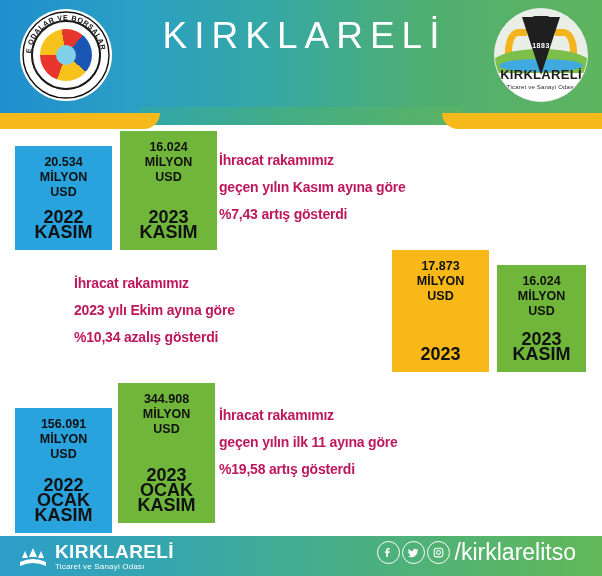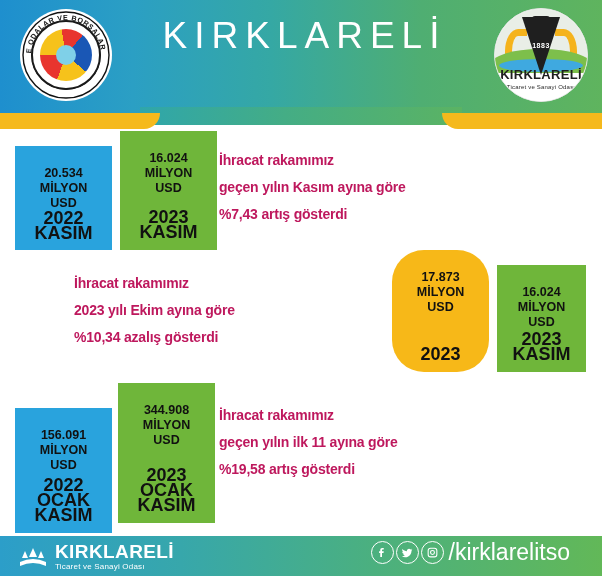--- a/index.html
+++ b/index.html
@@ -202,25 +202,25 @@
   
   .bar {
     position: absolute;
     box-sizing: border-box;
     color: #111111;
     text-align: center;
     font-weight: bold;
     display: flex;
     flex-direction: column;
     justify-content: space-between;
-    padding: 20px 2px 10px 2px;
+    padding: 9px 2px 10px 2px;
   }
   .bar.blue  { background: #29a3dd; }
   .bar.green { background: #6fb63a; }
-  .bar.orange{ background: #f7b818; border-radius: 32px; }
+  .bar.orange{ background: #f7b818; }
   .bar-top {
     font-size: 12.5px;
     line-height: 15px;
   }
   .bar-bottom {
     font-size: 18px;
     line-height: 15px;
   }
 
   
@@ -261,21 +261,21 @@
     line-height: 19px;
   }
   .footer-brand-sub {
     color: #ffffff;
     font-size: 8px;
     letter-spacing: 0.2px;
     line-height: 11px;
   }
   .footer-social {
     position: absolute;
-    right: 32px; top: 5px;
+    right: 26px; top: 5px;
     display: flex;
     align-items: center;
     gap: 2px;
     justify-content: center;
   }
   .soc {
     width: 23px; height: 23px;
     border-radius: 50%;
     border: 1.6px solid #ffffff;
     color: #ffffff;

